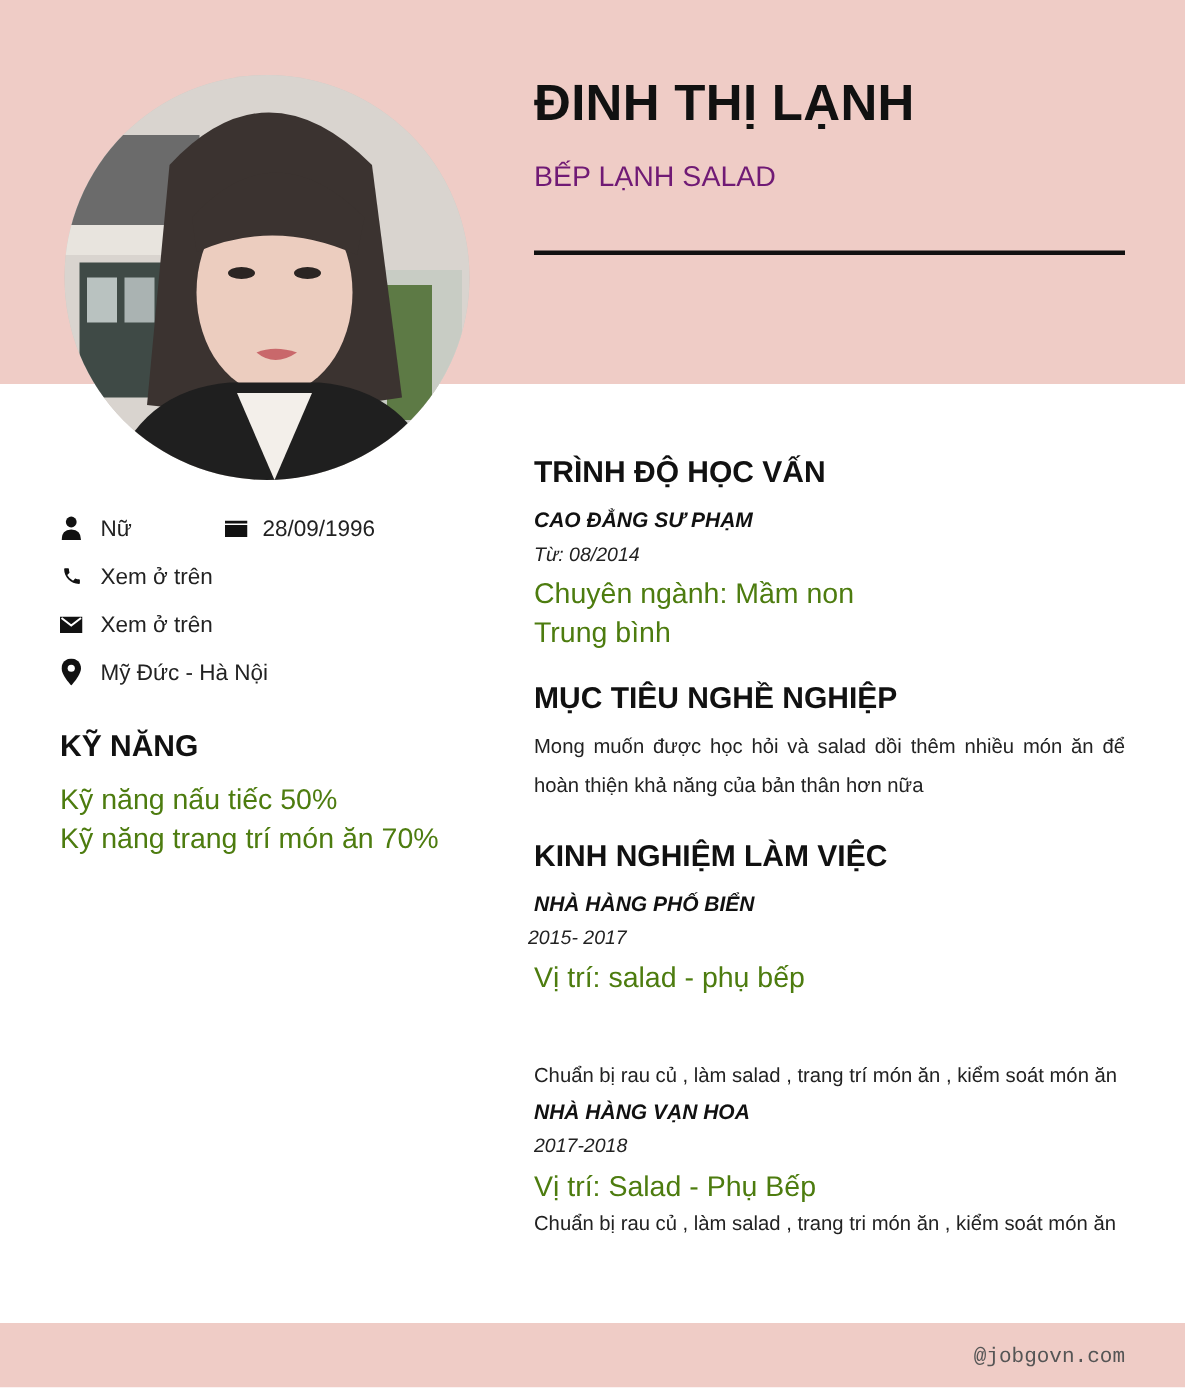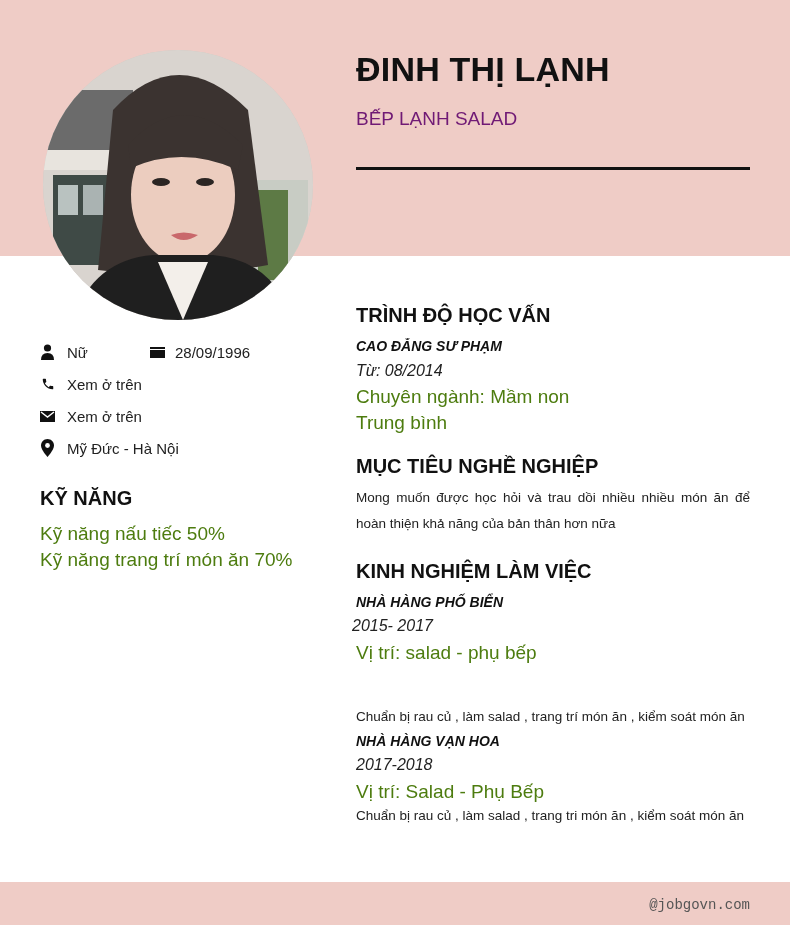--- a/index.html
+++ b/index.html
@@ -21,21 +21,21 @@
 
     .info-row { position: absolute; left: 40px; display: flex; align-items: center; font-size: 15px; color: #222; height: 20px; }
     .info-row .icon { width: 15px; height: 16px; display: inline-flex; align-items: center; justify-content: center; margin-right: 12px; }
     .info-row .icon svg { display: block; }
     .dob { position: absolute; left: 150px; top: 342px; display: flex; align-items: center; font-size: 15px; color: #222; height: 20px; }
     .dob .icon { width: 15px; height: 16px; display: inline-flex; align-items: center; margin-right: 10px; }
 
     .h2 { position: absolute; font-size: 20px; font-weight: bold; color: #111; }
     .small { position: absolute; font-size: 19px; color: #4d7c0f; }
     .sub { position: absolute; font-size: 14px; font-weight: bold; color: #111; font-style: italic; }
-    .ital { position: absolute; font-size: 16px; font-style: italic; color: #222; }
+    .ital { position: absolute; font-size: 13px; font-style: italic; color: #222; }
     .para { position: absolute; left: 356px; width: 394px; font-size: 13.5px; line-height: 26px; color: #222; text-align: justify; }
 
     .footer-text { position: absolute; right: 40px; top: 897px; font-family: "Liberation Mono", "DejaVu Sans Mono", monospace; font-size: 14px; color: #555; }
   </style>
 </head>
 <body>
 
 <div class="header-band"></div>
 
 <div class="avatar">
@@ -112,21 +112,21 @@
 <div class="small" style="left:40px; top:523px;">Kỹ năng nấu tiếc 50%</div>
 <div class="small" style="left:40px; top:549px;">Kỹ năng trang trí món ăn 70%</div>
 
 <div class="h2" style="left:356px; top:304px;">TRÌNH ĐỘ HỌC VẤN</div>
 <div class="sub" style="left:356px; top:338px;">CAO ĐẲNG SƯ PHẠM</div>
 <div class="ital" style="left:356px; top:362px;">Từ: 08/2014</div>
 <div class="small" style="left:356px; top:386px;">Chuyên ngành: Mầm non</div>
 <div class="small" style="left:356px; top:412px;">Trung bình</div>
 
 <div class="h2" style="left:356px; top:455px;">MỤC TIÊU NGHỀ NGHIỆP</div>
-<div class="para" style="top:485px;">Mong muốn được học hỏi và trau dồi nhiều nhiều món ăn để hoàn thiện khả năng của bản thân hơn nữa</div>
+<div class="para" style="top:485px;">Mong muốn được học hỏi và salad dồi thêm nhiều món ăn để hoàn thiện khả năng của bản thân hơn nữa</div>
 
 <div class="h2" style="left:356px; top:560px;">KINH NGHIỆM LÀM VIỆC</div>
 
 <div class="sub" style="left:356px; top:594px;">NHÀ HÀNG PHỐ BIỂN</div>
 <div class="ital" style="left:352px; top:617px;">2015- 2017</div>
 <div class="small" style="left:356px; top:642px;">Vị trí: salad - phụ bếp</div>
 <div class="para" style="top:664px;margin-top:40px;">Chuẩn bị rau củ , làm salad , trang trí món ăn , kiểm soát món ăn</div>
 
 <div class="sub" style="left:356px; top:733px;">NHÀ HÀNG VẠN HOA</div>
 <div class="ital" style="left:356px; top:756px;">2017-2018</div>

